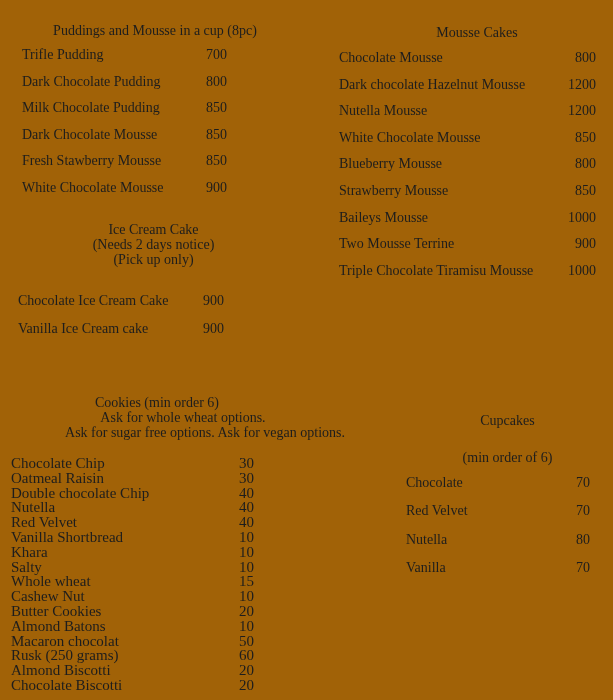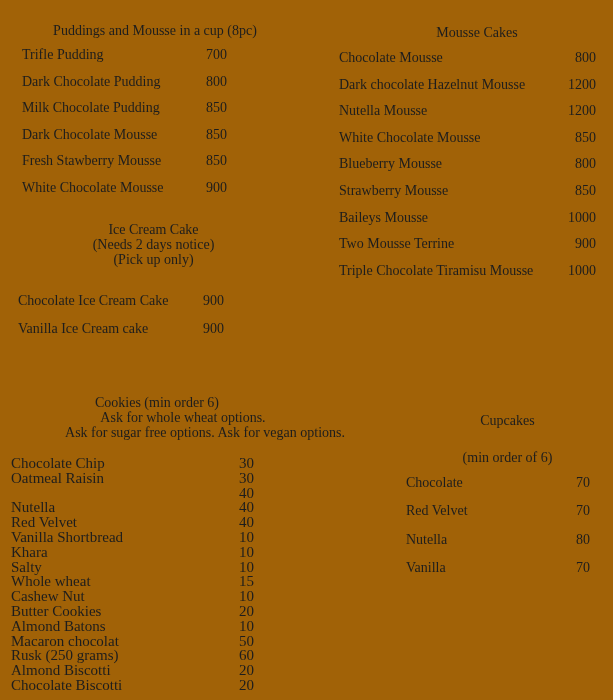--- a/index.html
+++ b/index.html
@@ -86,21 +86,21 @@
       <div class="row"><span class="iname">Chocolate Ice Cream Cake</span><span class="iprice">900</span></div>
       <div class="row"><span class="iname">Vanilla Ice Cream cake</span><span class="iprice">900</span></div>
     </div>
 
   <div class="block" id="ck-title">Cookies (min order 6)</div>
   <div class="block" id="ck-note1">Ask for whole wheat options.</div>
   <div class="block" id="ck-note2">Ask for sugar free options. Ask for vegan options.</div>
   <div class="block items" id="ck-items">
       <div class="row"><span class="iname">Chocolate Chip</span><span class="iprice">30</span></div>
       <div class="row"><span class="iname">Oatmeal Raisin</span><span class="iprice">30</span></div>
-      <div class="row"><span class="iprice">40</span></div>
+      <div class="row"><span class="iname">Double chocolate Chip</span><span class="iprice">40</span></div>
       <div class="row"><span class="iname">Nutella</span><span class="iprice">40</span></div>
       <div class="row"><span class="iname">Red Velvet</span><span class="iprice">40</span></div>
       <div class="row"><span class="iname">Vanilla Shortbread</span><span class="iprice">10</span></div>
       <div class="row"><span class="iname">Khara</span><span class="iprice">10</span></div>
       <div class="row"><span class="iname">Salty</span><span class="iprice">10</span></div>
       <div class="row"><span class="iname">Whole wheat</span><span class="iprice">15</span></div>
       <div class="row"><span class="iname">Cashew Nut</span><span class="iprice">10</span></div>
       <div class="row"><span class="iname">Butter Cookies</span><span class="iprice">20</span></div>
       <div class="row"><span class="iname">Almond Batons</span><span class="iprice">10</span></div>
       <div class="row"><span class="iname">Macaron chocolat</span><span class="iprice">50</span></div>

